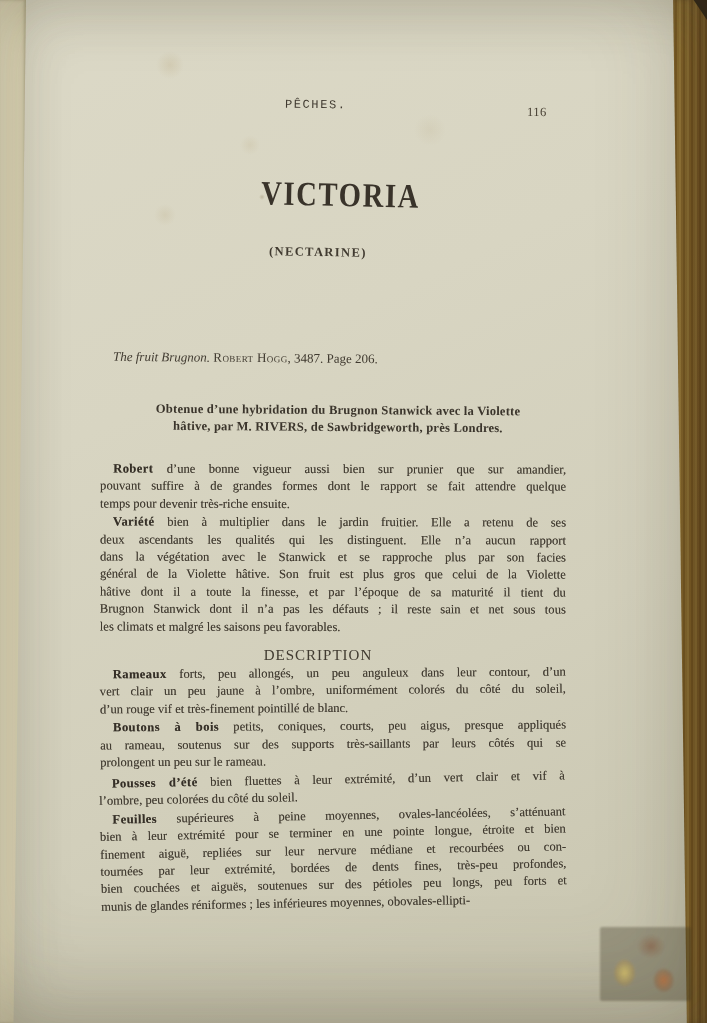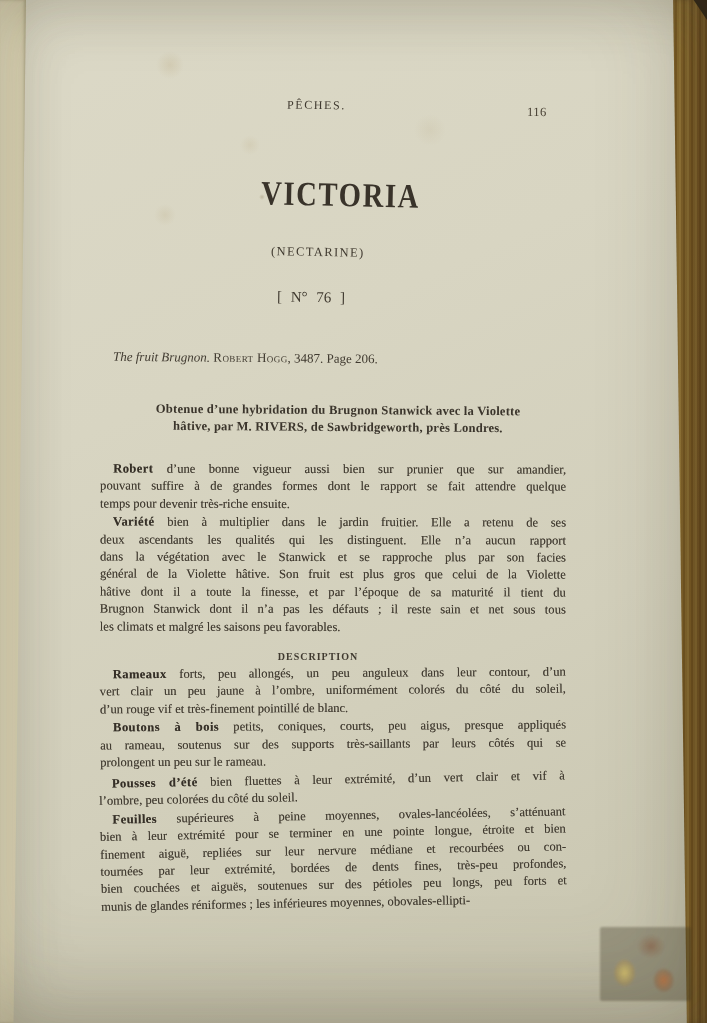--- a/index.html
+++ b/index.html
@@ -61,34 +61,34 @@
   .title{display:inline-block;font-size:34px;font-weight:bold;letter-spacing:2px;color:#39332a;
     transform:translateX(8px) rotate(1.2deg) scaleX(.84);}
   .subtitle{display:inline-block;font-size:12.5px;letter-spacing:1.4px;transform:translateX(-15px) rotate(1deg);}
   .number-label{display:inline-block;font-size:15px;word-spacing:5px;transform:translateX(-22px) rotate(.8deg);}
   .reference{position:absolute;left:113px;top:350px;font-size:13px;transform:rotate(.5deg);}
   .reference .sc{font-variant:small-caps;letter-spacing:.4px;}
   .note{position:absolute;left:103px;top:402px;width:470px;text-align:center;font-weight:bold;
     font-size:12.6px;line-height:16.8px;letter-spacing:.2px;color:#3b352c;transform:rotate(.4deg);}
   .note .nline{display:block;}
   .desc-head{top:646px;}
-  .desc-head span{display:inline-block;font-size:10px;letter-spacing:1px;transform:translateX(-15px);font-weight:bold;}
+  .desc-head span{display:inline-block;font-size:15px;letter-spacing:1px;transform:translateX(-15px);}
   .paras{position:absolute;left:100px;width:466px;font-size:12.6px;line-height:17.4px;
     text-shadow:0 0 .5px rgba(64,58,48,.55);}
   .paras.intro{top:461px;transform:rotate(.12deg);}
   .paras.d1{top:665px;transform:rotate(-.35deg);}
   .paras.d2{top:772px;transform:rotate(-1.05deg);transform-origin:45% 50%;}
   .para{margin:0 0 1px 0;}
   .line{display:block;text-align:justify;text-align-last:justify;white-space:nowrap;}
   .line.last{text-align-last:left;white-space:normal;}
   .line:first-child{text-indent:13px;}
   .lead{font-weight:bold;letter-spacing:.4px;color:#352f27;}
-  .head-row{top:95px;}
+  .head-row{top:95px;font-family:Liberation Mono, monospace;}
   .title-row{top:176px;}
-  .subtitle-row{top:242px;}
+  .subtitle-row{top:242px;font-weight:bold;}
   .number-row{top:288px;}
 </style>
 </head>
 <body>
 
 <div class="photo">
   <div class="sheet">
 
     <div class="colcenter head-row">
       <span class="running-head">PÊCHES.</span>
@@ -96,23 +96,20 @@
     <span class="page-number">116</span>
 
     <div class="colcenter title-row">
       <span class="title">VICTORIA</span>
     </div>
 
     <div class="colcenter subtitle-row">
       <span class="subtitle">(NECTARINE)</span>
     </div>
 
-    <div class="colcenter number-row">
-      <span class="number-label">[ N° 76 ]</span>
-    </div>
 
     <div class="reference">
       <i>The fruit Brugnon.</i>
       <span class="sc">Robert Hogg</span><span>, 3487. Page 206.</span>
     </div>
 
     <div class="note">
       <span class="nline">Obtenue d’une hybridation du Brugnon Stanwick avec la Violette</span>
       <span class="nline">hâtive, par M. RIVERS, de Sawbridgeworth, près Londres.</span>
     </div>

